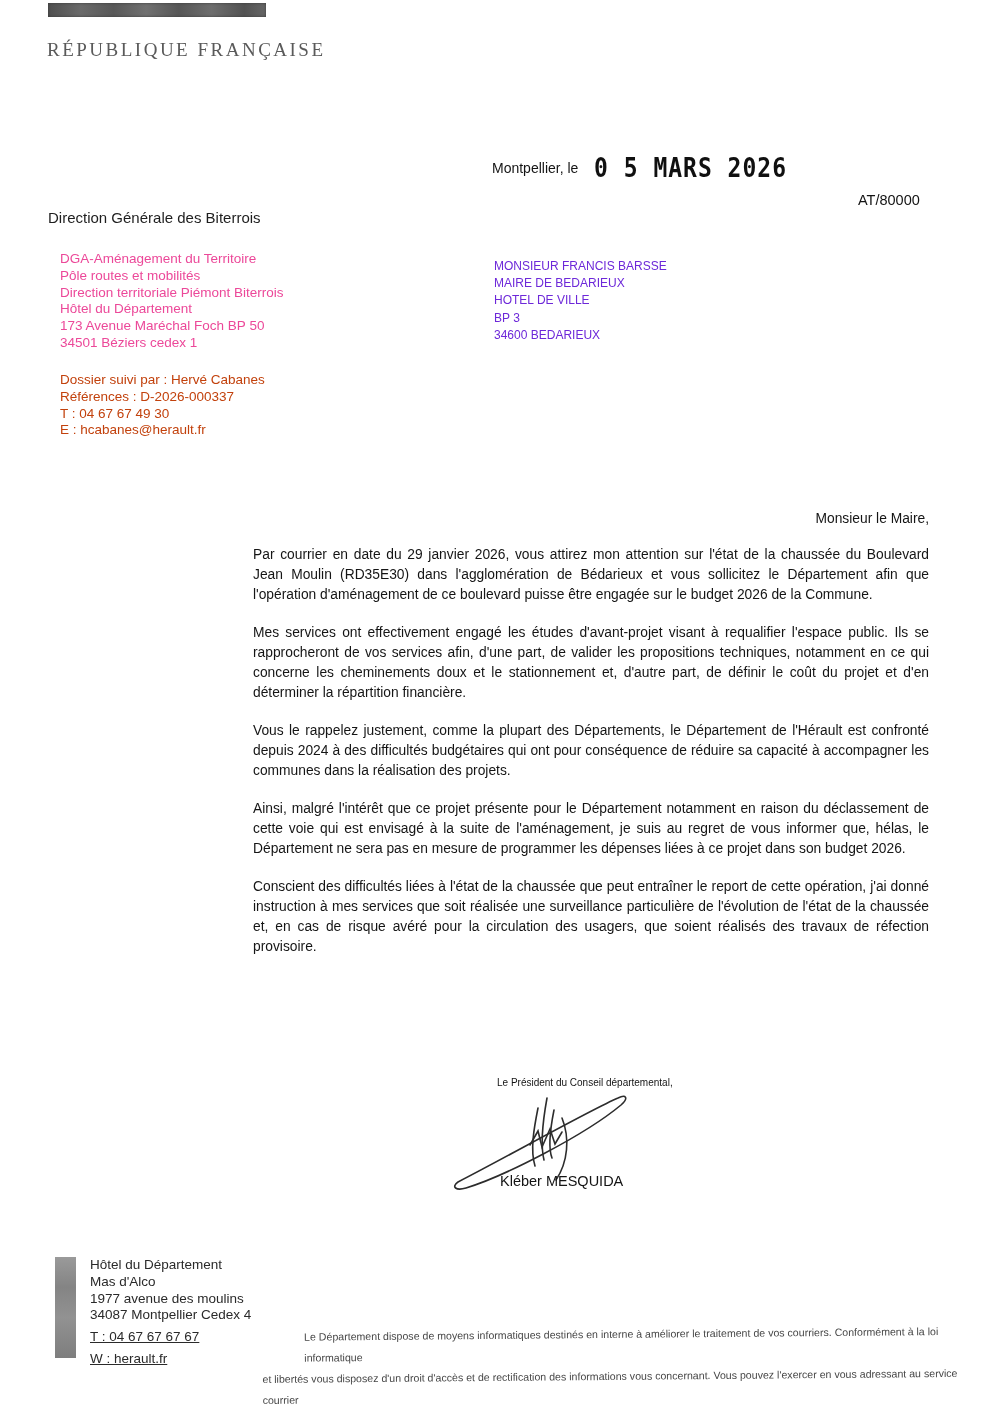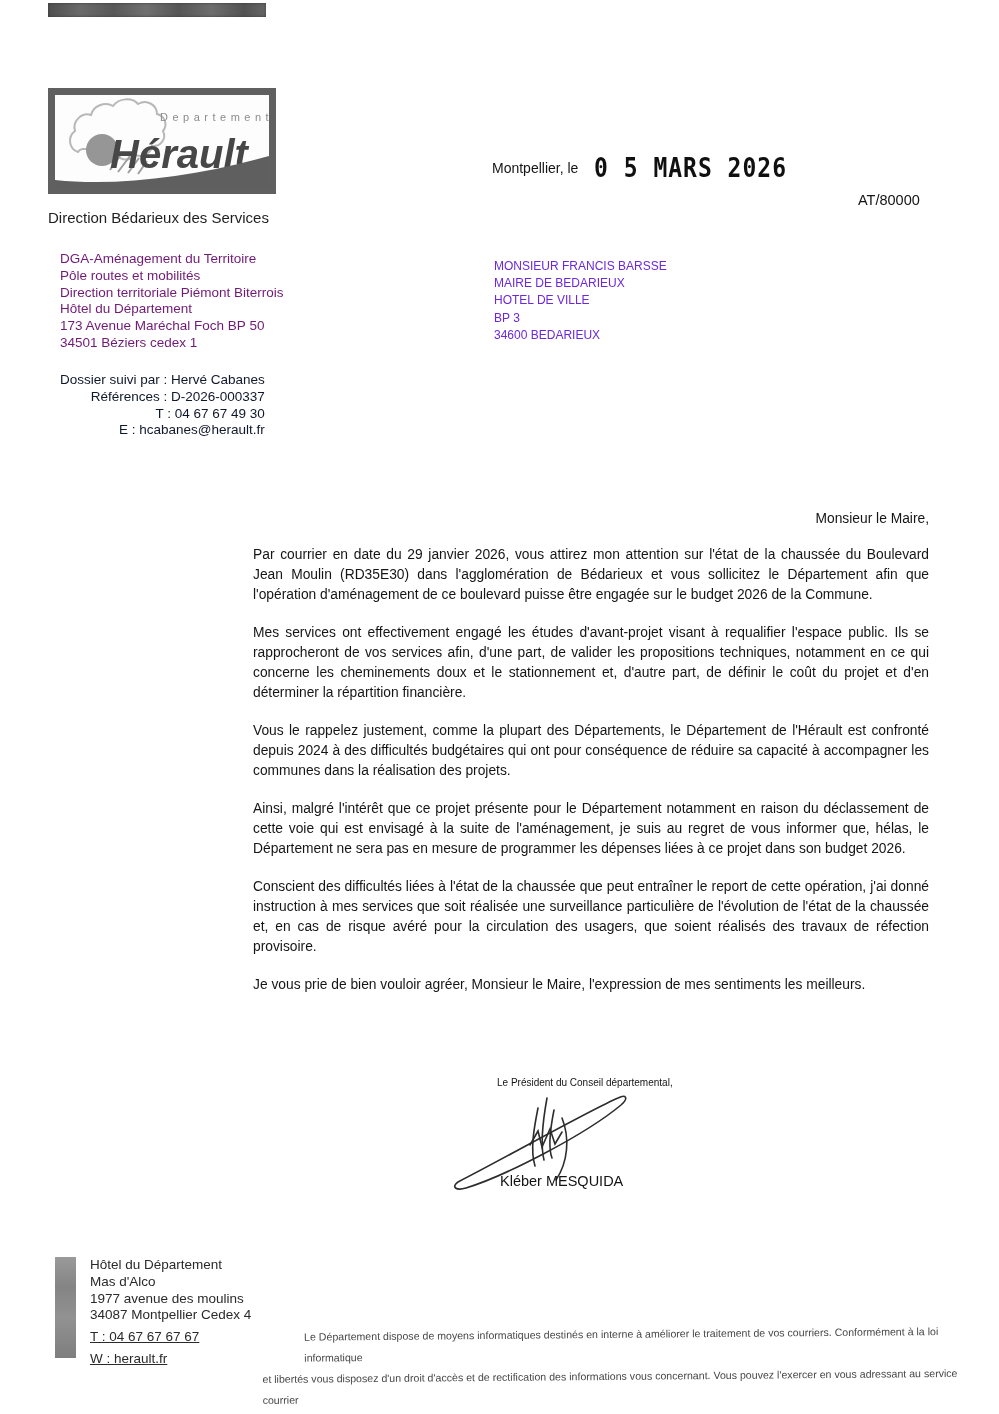--- a/index.html
+++ b/index.html
@@ -18,22 +18,22 @@
     box-shadow:inset 0 0 3px #3a3a3a;
   }
   .republique{
     left:47px;top:39px;
     font-family:"Liberation Serif", serif;
     font-size:19px;letter-spacing:2.5px;color:#5a5a5a;
     white-space:nowrap;
   }
   .logo{left:48px;top:88px;}
   .direction{left:48px;top:209px;font-size:15px;color:#1e1e1e;}
-  .sender{left:60px;top:251px;font-size:13.5px;line-height:16.8px;color:#701a75;}
-  .dossier{left:60px;top:372px;font-size:13.5px;line-height:16.8px;color:#0f172a;text-align:right;}
+  .sender{left:60px;top:251px;font-size:13.5px;line-height:16.8px;color:#ec4899;}
+  .dossier{left:60px;top:372px;font-size:13.5px;line-height:16.8px;color:#c2410c;}
   .placeline{left:492px;top:160px;font-size:14px;color:#141414;}
   .datestamp{
     left:594px;top:153px;
     font-family:"DejaVu Sans Mono", monospace;
     font-weight:bold;font-size:23px;letter-spacing:1px;color:#101010;
     transform:scaleY(1.12);transform-origin:top left;
     white-space:nowrap;
   }
   .refnum{left:858px;top:192px;font-size:14.5px;color:#141414;}
   .recipient{left:494px;top:258px;font-size:12px;line-height:17.2px;color:#6d28d9;}
@@ -59,34 +59,24 @@
   }
   .legal .l1{padding-left:42px;}
 </style>
 </head>
 <body>
 
 <div class="page">
 
   <div class="abs scan-bar"></div>
 
+  <div class="abs republique">RÉPUBLIQUE FRANÇAISE</div>
 
-  <div class="abs logo">
-    <svg width="228" height="106" viewBox="0 0 228 106">
-      <rect x="3.5" y="3.5" width="221" height="99" fill="#fdfdfd" stroke="#606060" stroke-width="7"></rect>
-      <path d="M30,64 c-9,-3 -11,-15 -3,-21 c-3,-10 7,-19 16,-16 c2,-9 14,-14 22,-9 c6,-8 19,-9 25,-2 c9,-5 19,1 19,10 c8,2 11,11 6,17 c4,8 -3,16 -11,15 c-1,7 -9,12 -16,9 c-5,6 -15,6 -19,0 c-7,4 -16,1 -18,-6 c-8,2 -18,-3 -21,3 z" fill="none" stroke="#b8b8b8" stroke-width="2"></path>
-      <path d="M62,82 l10,-14 M70,84 l12,-16 M80,85 l11,-15 M90,86 l9,-13" stroke="#9f9f9f" stroke-width="2" fill="none"></path>
-      <circle cx="54" cy="62" r="16" fill="#969696"></circle>
-      <text x="112" y="33" font-family="Liberation Sans, sans-serif" font-size="11" letter-spacing="4.5" fill="#8c8c8c">Departement</text>
-      <text x="62" y="80" font-family="Liberation Sans, sans-serif" font-size="40" font-weight="bold" font-style="italic" fill="#474747">Hérault</text>
-      <path d="M7,92 C70,99 150,88 221,68 L221,99 L7,99 Z" fill="#5f5f5f"></path>
-    </svg>
-  </div>
 
-  <div class="abs direction">Direction Bédarieux des Services</div>
+  <div class="abs direction">Direction Générale des Biterrois</div>
 
   <div class="abs sender">
     <div>DGA-Aménagement du Territoire</div>
     <div>Pôle routes et mobilités</div>
     <div>Direction territoriale Piémont Biterrois</div>
     <div>Hôtel du Département</div>
     <div>173 Avenue Maréchal Foch BP 50</div>
     <div>34501 Béziers cedex 1</div>
   </div>
 
@@ -109,21 +99,20 @@
     <div>34600 BEDARIEUX</div>
   </div>
 
   <div class="abs body-text">
     <p class="salutation">Monsieur le Maire,</p>
     <p>Par courrier en date du 29 janvier 2026, vous attirez mon attention sur l'état de la chaussée du Boulevard Jean Moulin (RD35E30) dans l'agglomération de Bédarieux et vous sollicitez le Département afin que l'opération d'aménagement de ce boulevard puisse être engagée sur le budget 2026 de la Commune.</p>
     <p>Mes services ont effectivement engagé les études d'avant-projet visant à requalifier l'espace public. Ils se rapprocheront de vos services afin, d'une part, de valider les propositions techniques, notamment en ce qui concerne les cheminements doux et le stationnement et, d'autre part, de définir le coût du projet et d'en déterminer la répartition financière.</p>
     <p>Vous le rappelez justement, comme la plupart des Départements, le Département de l'Hérault est confronté depuis 2024 à des difficultés budgétaires qui ont pour conséquence de réduire sa capacité à accompagner les communes dans la réalisation des projets.</p>
     <p>Ainsi, malgré l'intérêt que ce projet présente pour le Département notamment en raison du déclassement de cette voie qui est envisagé à la suite de l'aménagement, je suis au regret de vous informer que, hélas, le Département ne sera pas en mesure de programmer les dépenses liées à ce projet dans son budget 2026.</p>
     <p>Conscient des difficultés liées à l'état de la chaussée que peut entraîner le report de cette opération, j'ai donné instruction à mes services que soit réalisée une surveillance particulière de l'évolution de l'état de la chaussée et, en cas de risque avéré pour la circulation des usagers, que soient réalisés des travaux de réfection provisoire.</p>
-    <p>Je vous prie de bien vouloir agréer, Monsieur le Maire, l'expression de mes sentiments les meilleurs.</p>
   </div>
 
   <div class="abs sig-title">Le Président du Conseil départemental,</div>
 
   <div class="abs sig-svg">
     <svg width="200" height="100" viewBox="0 0 200 100">
       <g fill="none" stroke="#2c2c2c" stroke-width="1.6" stroke-linecap="round">
         <path d="M8,92 C55,68 140,20 168,8 C176,4 179,8 171,15 C135,45 55,86 16,98 C6,101 1,97 8,92"></path>
         <path d="M88,18 C84,38 80,60 85,76"></path>
         <path d="M97,8 C93,30 90,54 94,70"></path>

